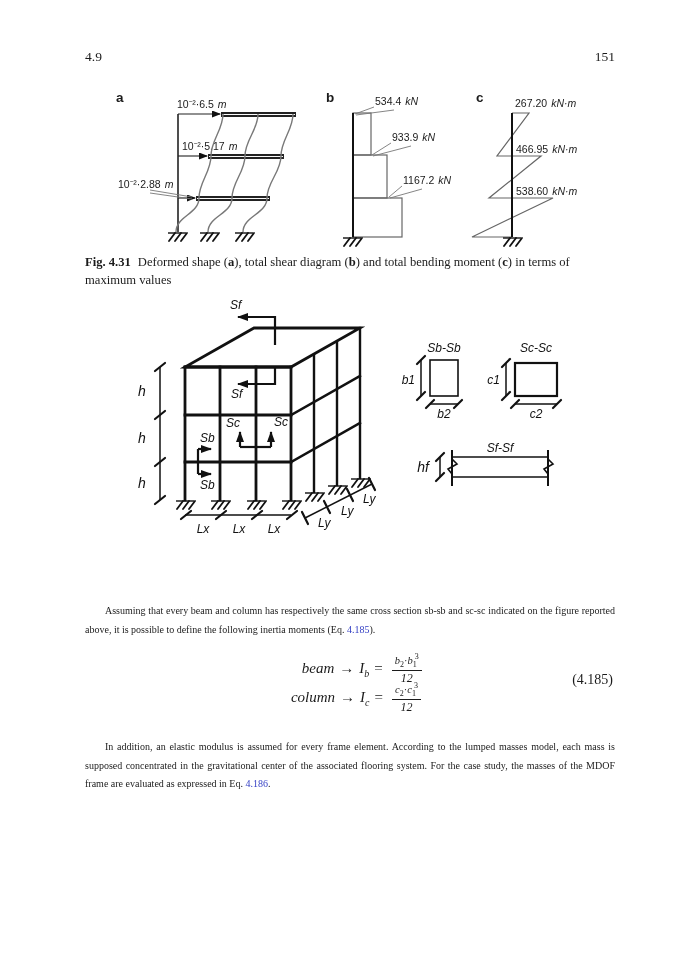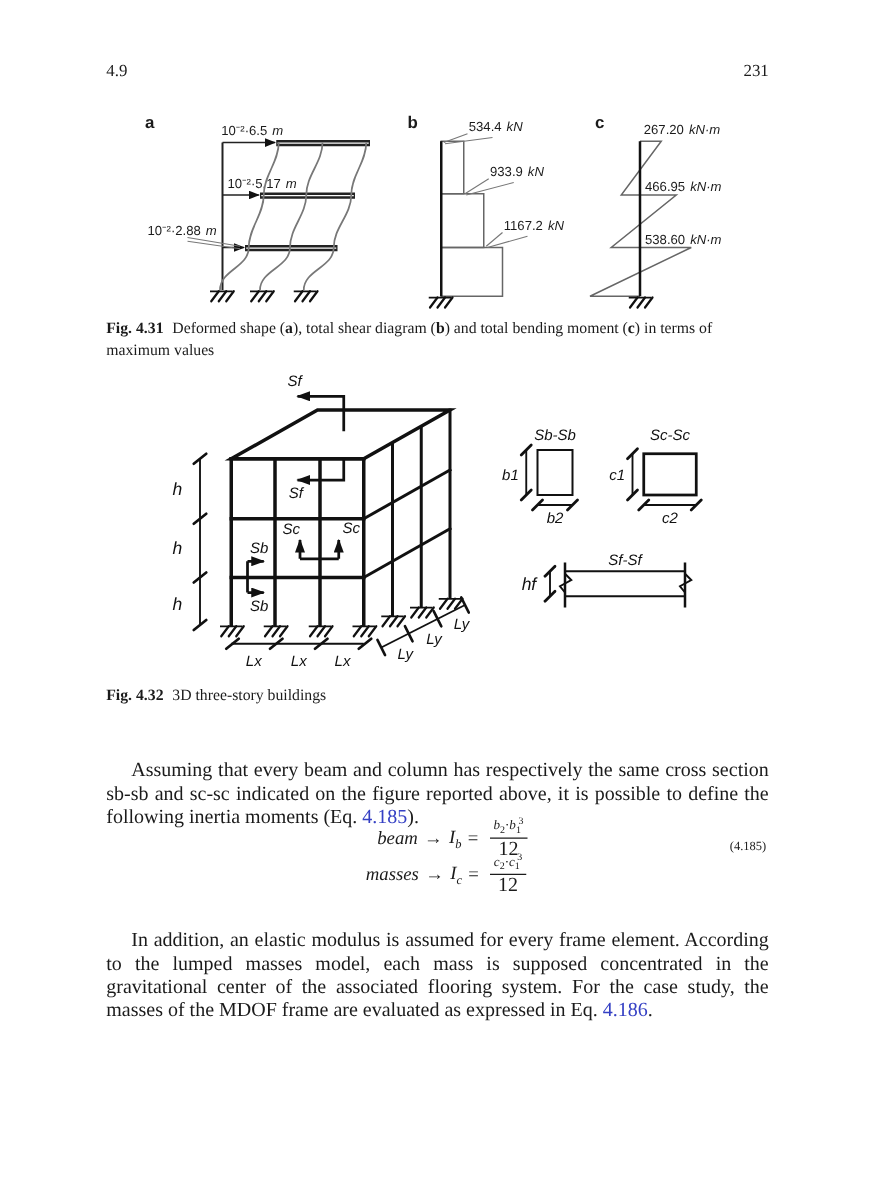--- a/index.html
+++ b/index.html
@@ -8,37 +8,37 @@
   
   .hdr{position:absolute;left:85px;top:49px;width:530px;display:flex;font-size:13.5px;}
   .hdr-num{margin-right:16px;}
   .hdr-title{flex:1;}
   .hdr-page{margin-left:auto;}
   
   .cap{position:absolute;left:85px;width:530px;font-size:12.6px;line-height:17.5px;}
   .cap-label{font-weight:bold;margin-right:7px;}
   .cap b{font-weight:bold;}
   
-  .para{position:absolute;left:85px;width:530px;font-size:16px;line-height:18.5px;
+  .para{position:absolute;left:85px;width:530px;font-size:10px;line-height:18.5px;
         text-align:justify;text-indent:20px;}
   .xref{color:#3540c4;cursor:pointer;}
   
   .eqwrap{position:absolute;left:85px;top:653px;width:530px;height:64px;}
   .eqrows{position:absolute;left:0;top:0;width:100%;text-align:center;}
   .eqrow{font-size:15px;height:29px;line-height:29px;}
   .mi{font-style:italic;}
   .eqlhs{display:inline-block;width:56px;text-align:right;font-style:italic;}
   .eqop{padding:0 5px;}
   .eqrow sub{font-size:10px;font-style:italic;}
   .frac{display:inline-block;vertical-align:-9px;line-height:1;margin-left:4px;}
   .fnum{display:block;font-size:10.5px;padding:0 3px 1px;border-bottom:1px solid #1b1b1b;}
-  .fden{display:block;font-size:16px;padding-top:1px;}
+  .fden{display:block;font-size:12px;padding-top:1px;font-style:italic;}
   .fnum sub{font-size:8px;font-style:normal;}
   .fnum sup{font-size:8px;margin-left:-2px;}
-  .eqnum{position:absolute;right:2px;top:19px;font-size:10px;}
+  .eqnum{position:absolute;right:2px;top:19px;font-size:14px;}
   
   .figsvg{position:absolute;left:0;}
   .plet{font:bold 13.5px "Liberation Sans",sans-serif;fill:#1b1b1b;}
   .flab{font:10.5px "Liberation Sans",sans-serif;fill:#1b1b1b;}
   .unit{font-style:italic;}
   .blab{font:italic 12px "Liberation Sans",sans-serif;fill:#111;}
   .blab-h{font:italic 14px "Liberation Sans",sans-serif;fill:#111;}
   .blab-s{font:italic 12px "Liberation Sans",sans-serif;fill:#111;}
   .refline{stroke:#222;stroke-width:1.6;}
   .thin{stroke:#666;stroke-width:1.2;fill:none;}
@@ -60,21 +60,21 @@
   .sec2{stroke-width:2.2;}
   .secend{stroke:#111;stroke-width:2;fill:none;}
 </style>
 </head>
 <body>
 
 <div id="page">
 
   <div class="hdr">
     <span class="hdr-num">4.9</span>
-    <span class="hdr-page">231</span>
+    <span class="hdr-page">151</span>
   </div>
 
   <svg class="figsvg" style="top:88px" width="700" height="167" viewBox="0 88 700 167">
     <defs>
       <marker id="ah" markerUnits="userSpaceOnUse" markerWidth="9" markerHeight="7" refX="8" refY="3.5" orient="auto">
         <path d="M0,0 L9,3.5 L0,7 Z" fill="#111"></path>
       </marker>
       <marker id="ah2" markerUnits="userSpaceOnUse" markerWidth="11" markerHeight="8" refX="10" refY="4" orient="auto">
         <path d="M0,0 L11,4 L0,8 Z" fill="#111"></path>
       </marker>
@@ -277,33 +277,30 @@
       <line class="secend" x1="548" y1="450" x2="548" y2="486"></line>
       <polyline class="sec" points="452,459 457,464 448,469 452,474"></polyline>
       <polyline class="sec" points="548,459 553,464 544,469 548,474"></polyline>
       <line class="dim" x1="440" y1="457" x2="440" y2="477"></line>
       <line class="tick" x1="436" y1="461" x2="444" y2="453"></line>
       <line class="tick" x1="436" y1="481" x2="444" y2="473"></line>
       <text class="blab-h" text-anchor="end" x="429" y="472">hf</text>
     </g>
   </svg>
 
-  <div class="cap" style="top:548px">
-    <span class="cap-label">Fig. 4.32</span><span>3D three-story buildings</span>
-  </div>
 
   <p class="para" style="top:592px"><span>Assuming that every beam and column has respectively the same cross section sb-sb and sc-sc indicated on the figure reported above, it is possible to define the following inertia moments (Eq.&nbsp;</span><span class="xref">4.185</span><span>).</span></p>
 
   <div class="eqwrap">
     <div class="eqrows">
       <div class="eqrow">
         <span class="eqlhs">beam</span><span class="eqop">→</span><span class="mi">I</span><sub>b</sub><span class="eqop">=</span><span class="frac"><span class="fnum"><span class="mi">b</span><sub>2</sub><span>·</span><span class="mi">b</span><sub>1</sub><sup>3</sup></span><span class="fden">12</span></span>
       </div>
       <div class="eqrow">
-        <span class="eqlhs">masses</span><span class="eqop">→</span><span class="mi">I</span><sub>c</sub><span class="eqop">=</span><span class="frac"><span class="fnum"><span class="mi">c</span><sub>2</sub><span>·</span><span class="mi">c</span><sub>1</sub><sup>3</sup></span><span class="fden">12</span></span>
+        <span class="eqlhs">column</span><span class="eqop">→</span><span class="mi">I</span><sub>c</sub><span class="eqop">=</span><span class="frac"><span class="fnum"><span class="mi">c</span><sub>2</sub><span>·</span><span class="mi">c</span><sub>1</sub><sup>3</sup></span><span class="fden">12</span></span>
       </div>
     </div>
     <span class="eqnum">(4.185)</span>
   </div>
 
   <p class="para" style="top:728px"><span>In addition, an elastic modulus is assumed for every frame element. According to the lumped masses model, each mass is supposed concentrated in the gravitational center of the associated flooring system. For the case study, the masses of the MDOF frame are evaluated as expressed in Eq.&nbsp;</span><span class="xref">4.186</span><span>.</span></p>
 
 </div>
 
 </body></html>

